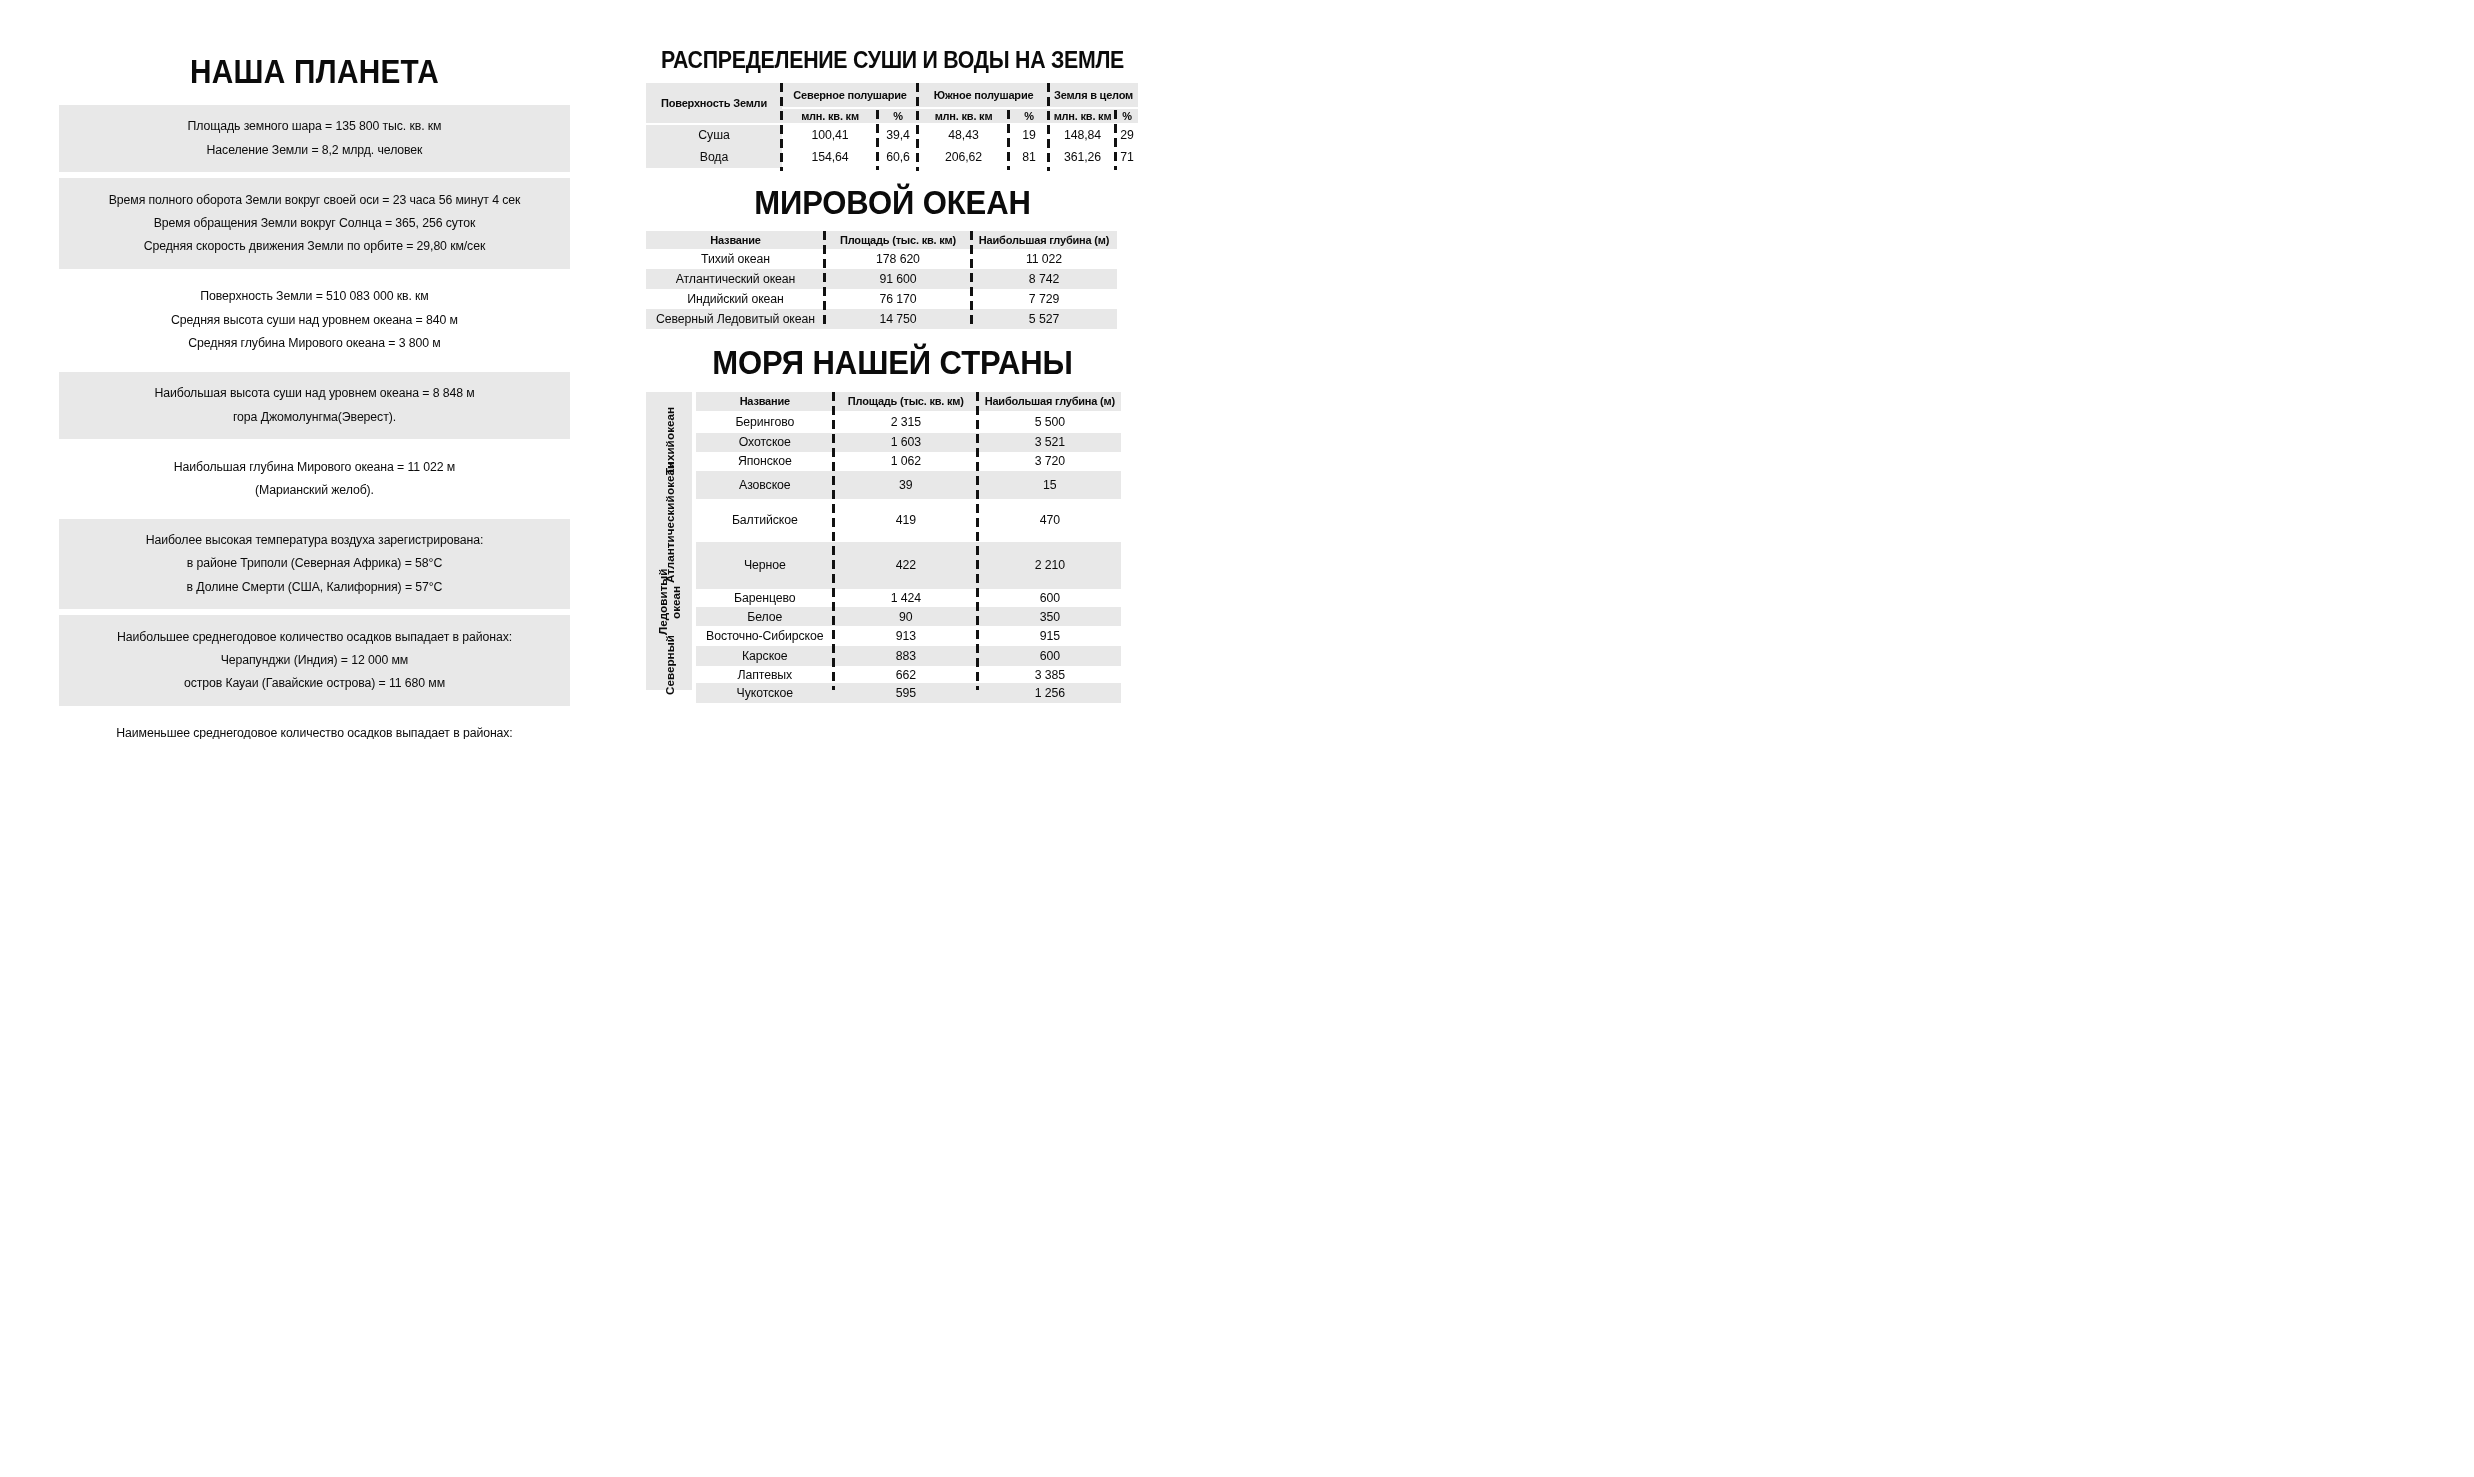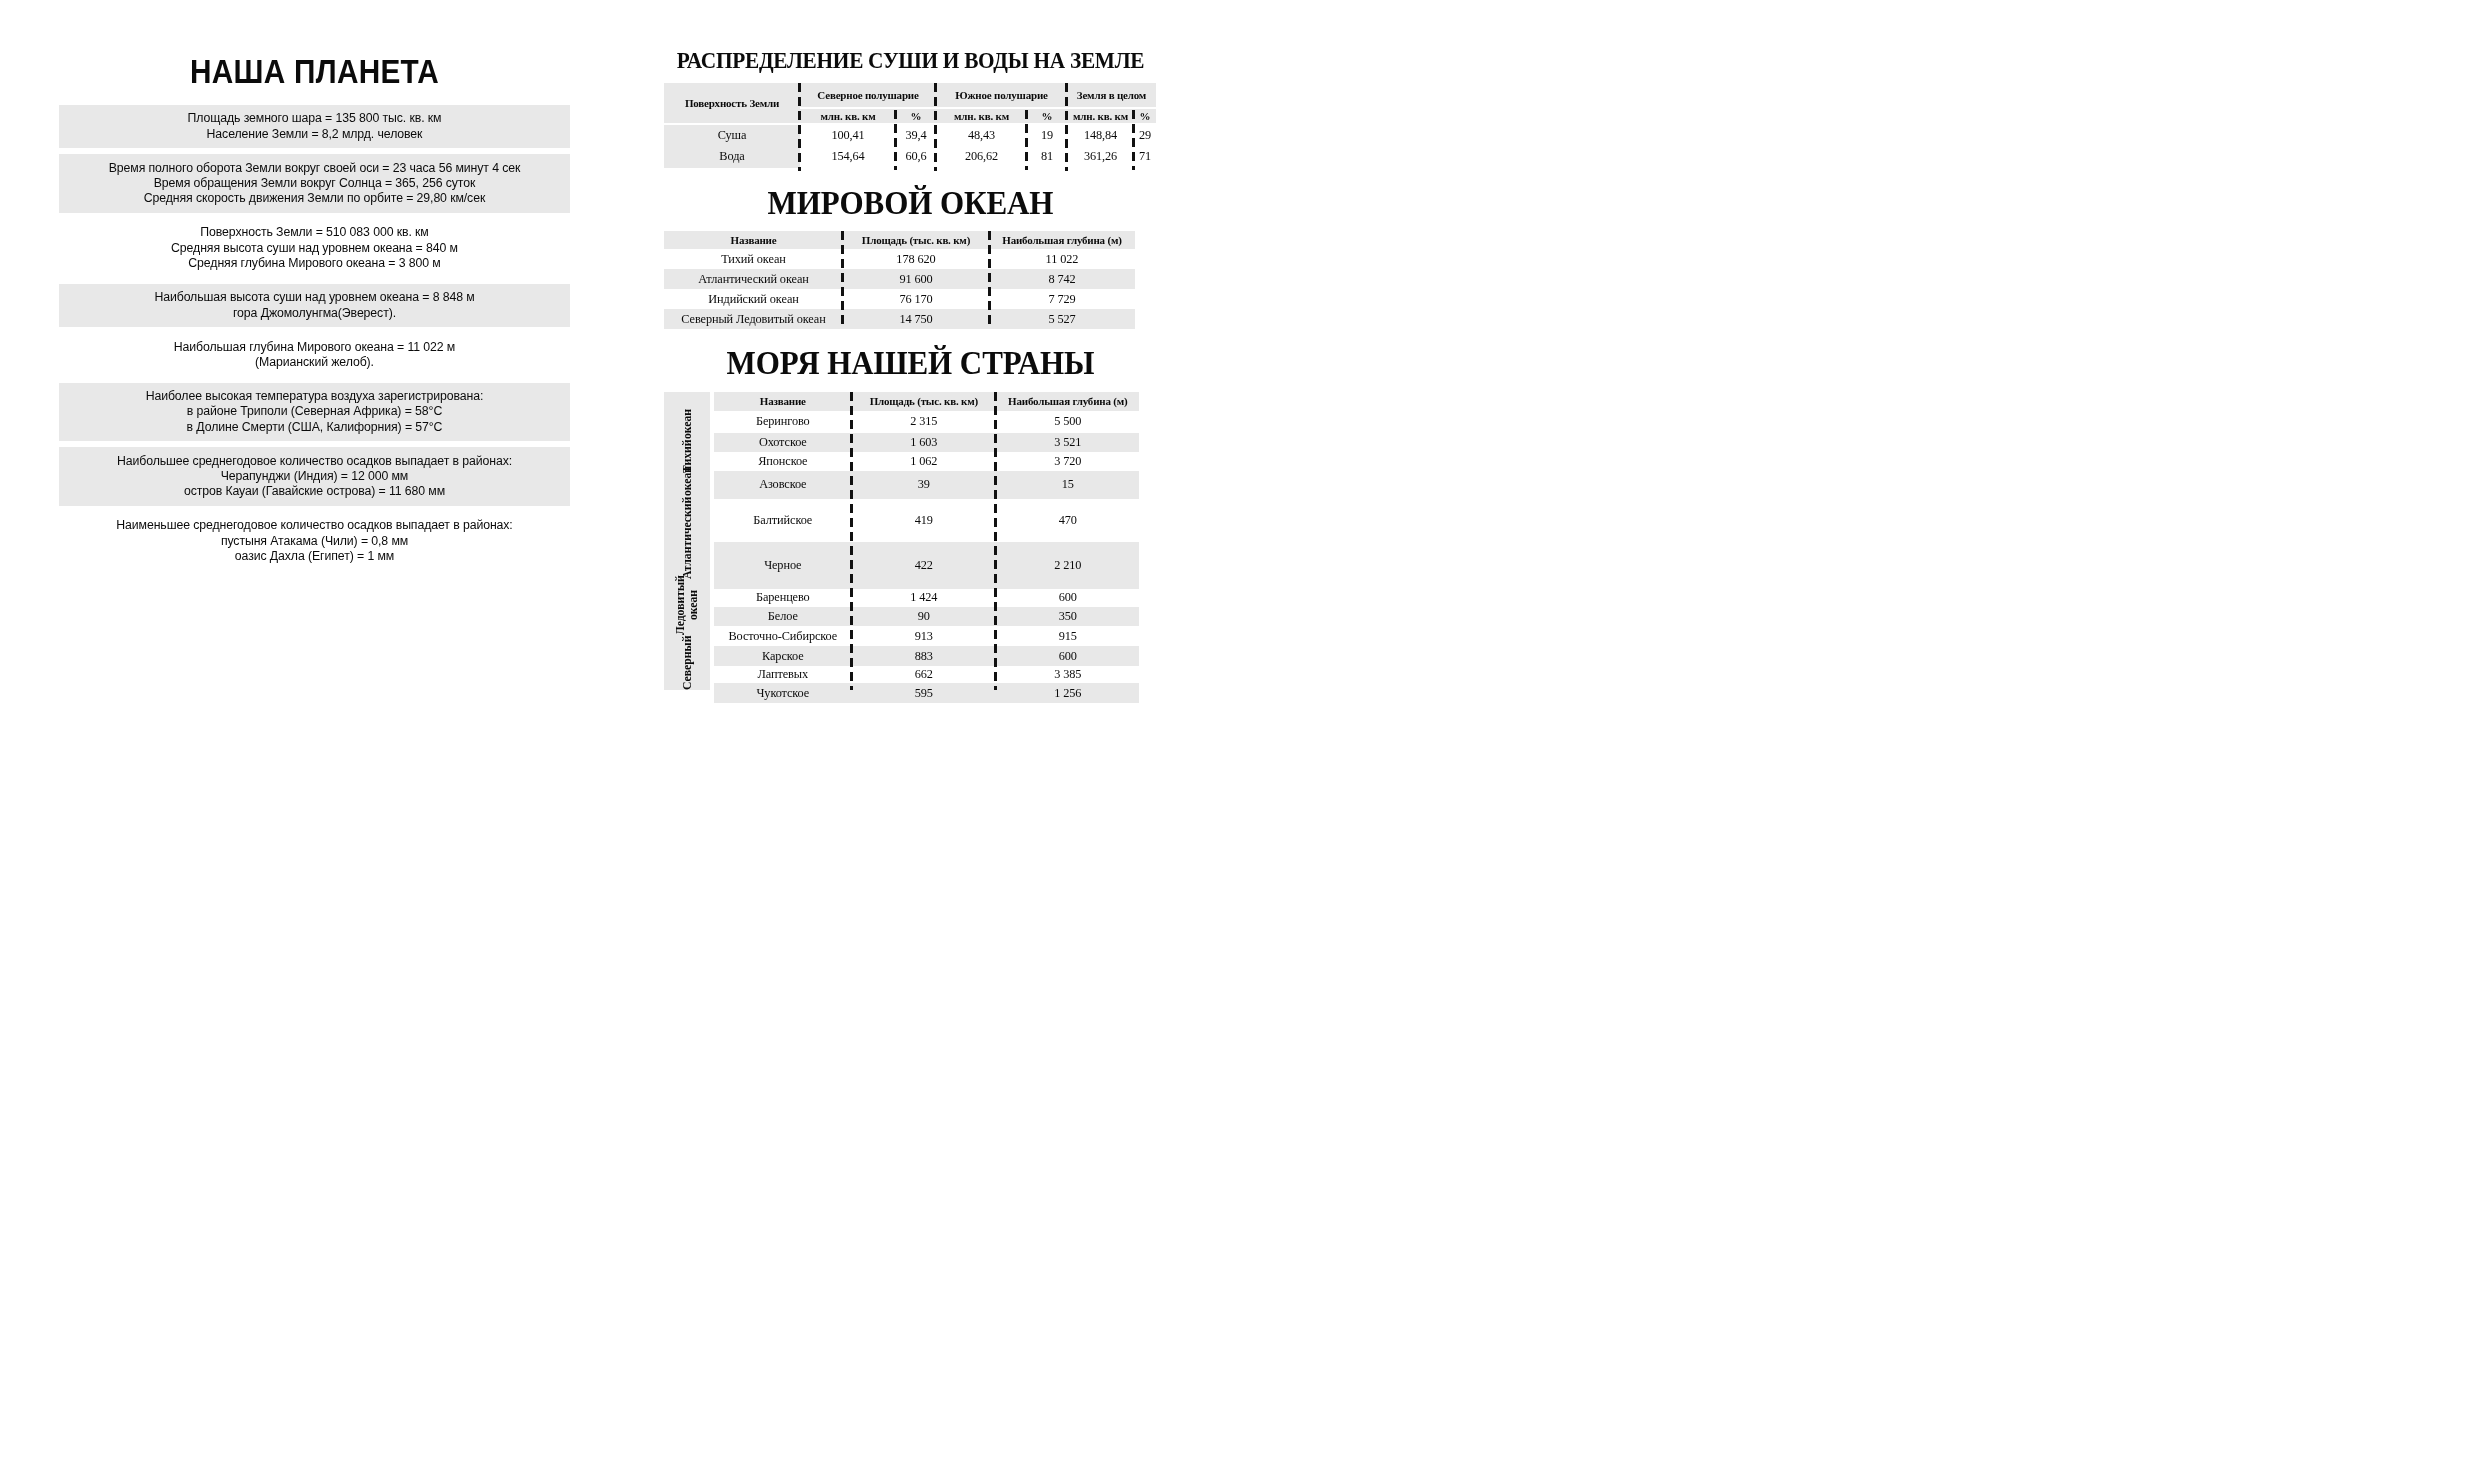--- a/index.html
+++ b/index.html
@@ -20,23 +20,23 @@
   .left-panel{position:absolute;left:59px;top:54px;width:511px;}
   .page-title{
     font-size:31px;font-weight:bold;text-align:center;
     margin:0 0 15px 0;letter-spacing:0.3px;transform:scale(0.96,1.06);
   }
   .fact-block{
     text-align:center;font-size:12.3px;line-height:15.4px;
     padding:6.2px 8.6px;margin-bottom:6.2px;
   }
   .fact-block.shaded{background:var(--shade);}
-  .fact-block p{margin:0;}
-  
-  .right-panel{position:absolute;left:664px;top:48px;width:493px;font-family:Liberation Serif, serif;}
+  .fact-block p{margin:8px;}
+  
+  .right-panel{position:absolute;left:646px;top:48px;width:493px;}
   .section-title{
     font-weight:bold;text-align:center;margin:0;transform:scale(0.97,1.06);
   }
   .t-dist{font-size:22px;letter-spacing:-0.3px;margin-bottom:8.6px;}
   .t-ocean{font-size:32px;margin:16px 0 10px 0;}
   .t-seas{font-size:32px;margin:15px 0 11px 0;}
   .table-box{position:relative;}
   table{border-collapse:collapse;table-layout:fixed;}
   td{
     text-align:center;vertical-align:middle;padding:0 2.5px;

